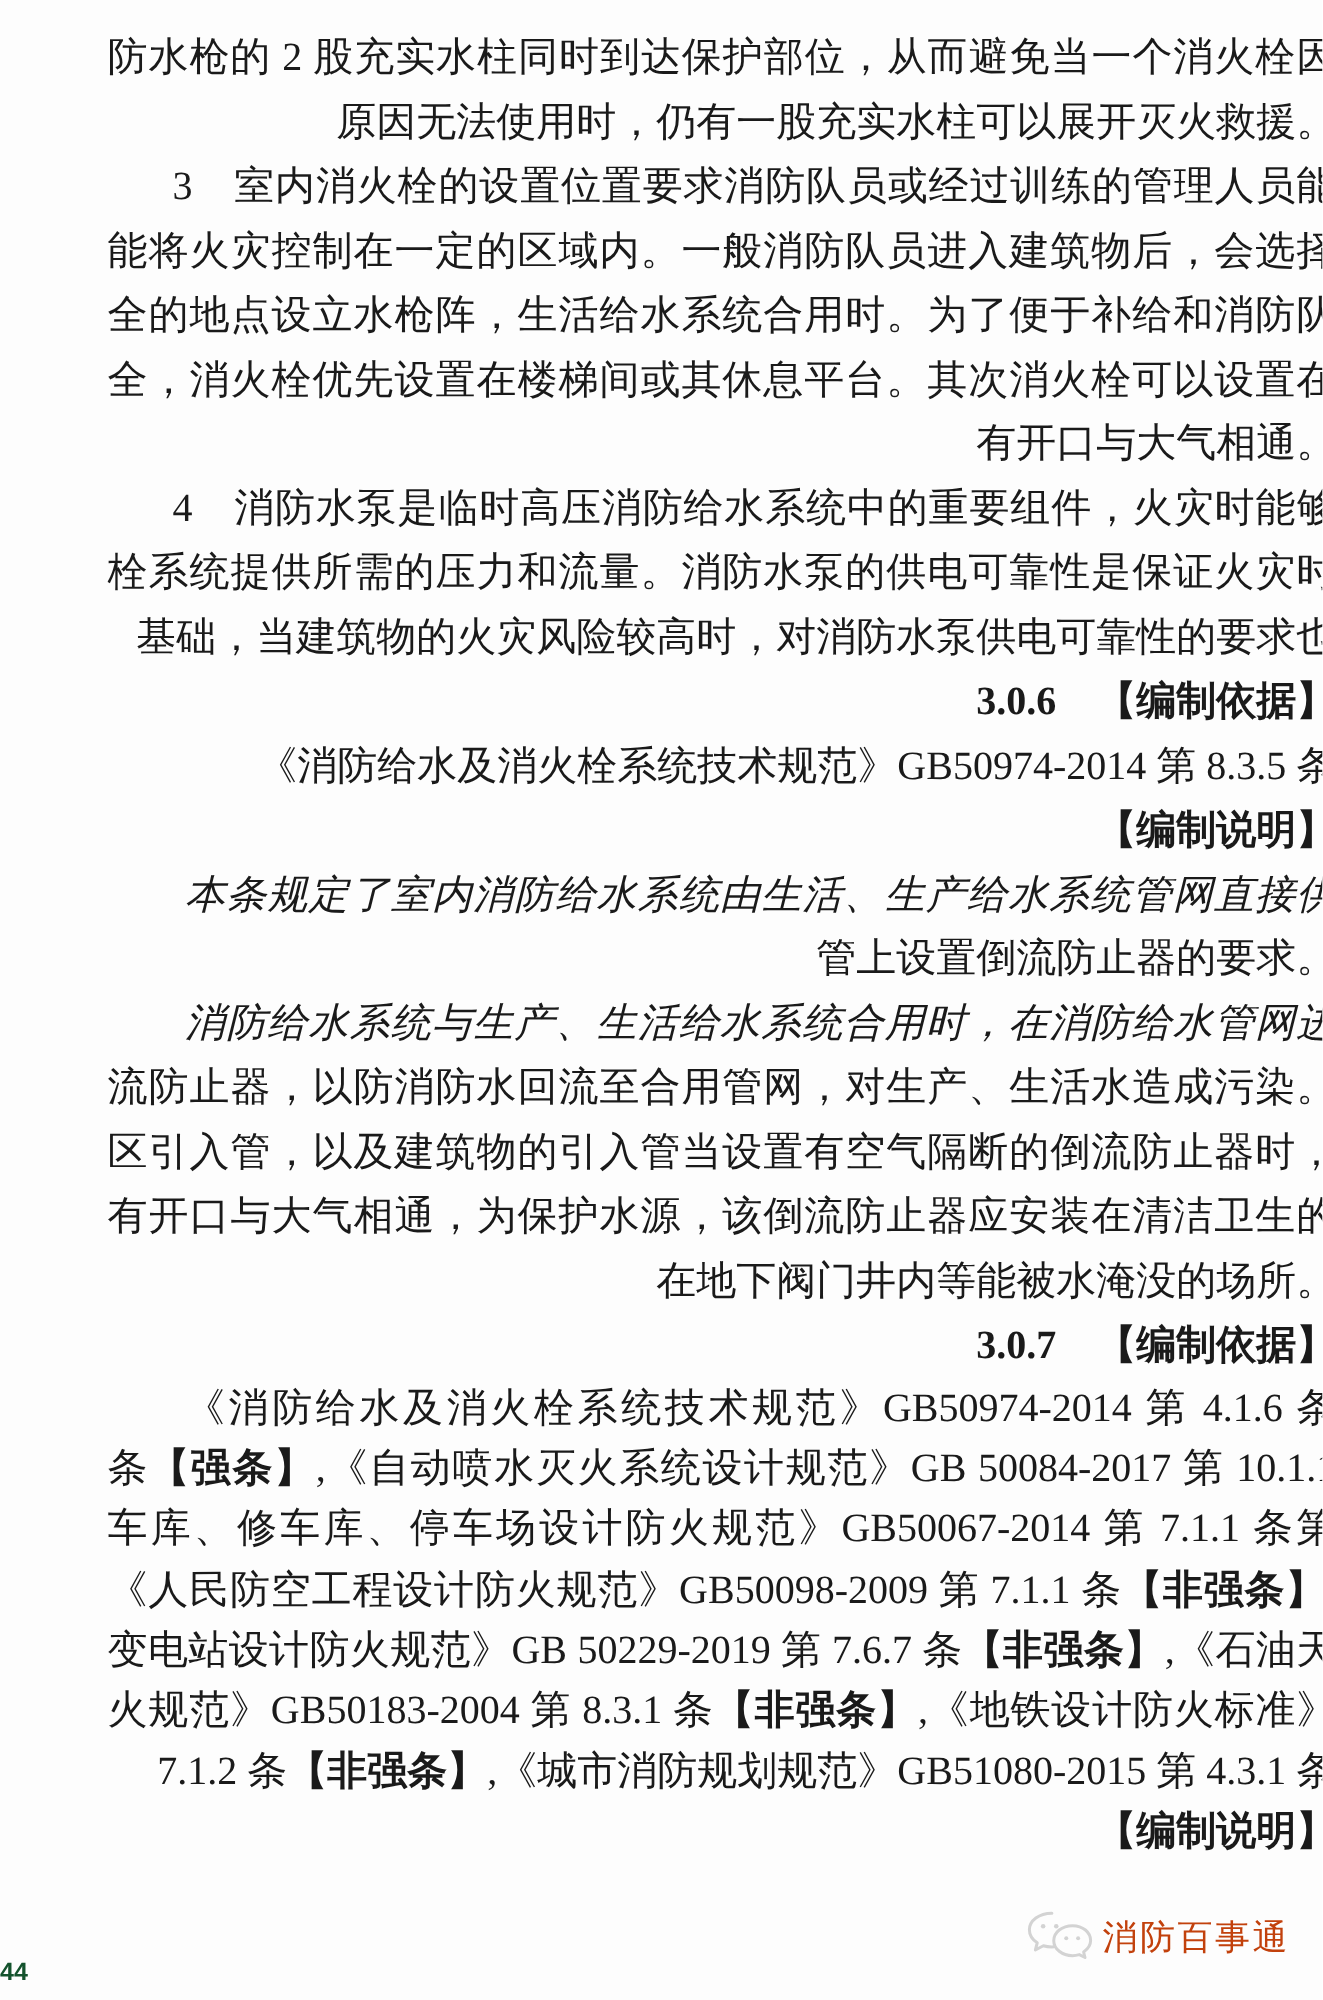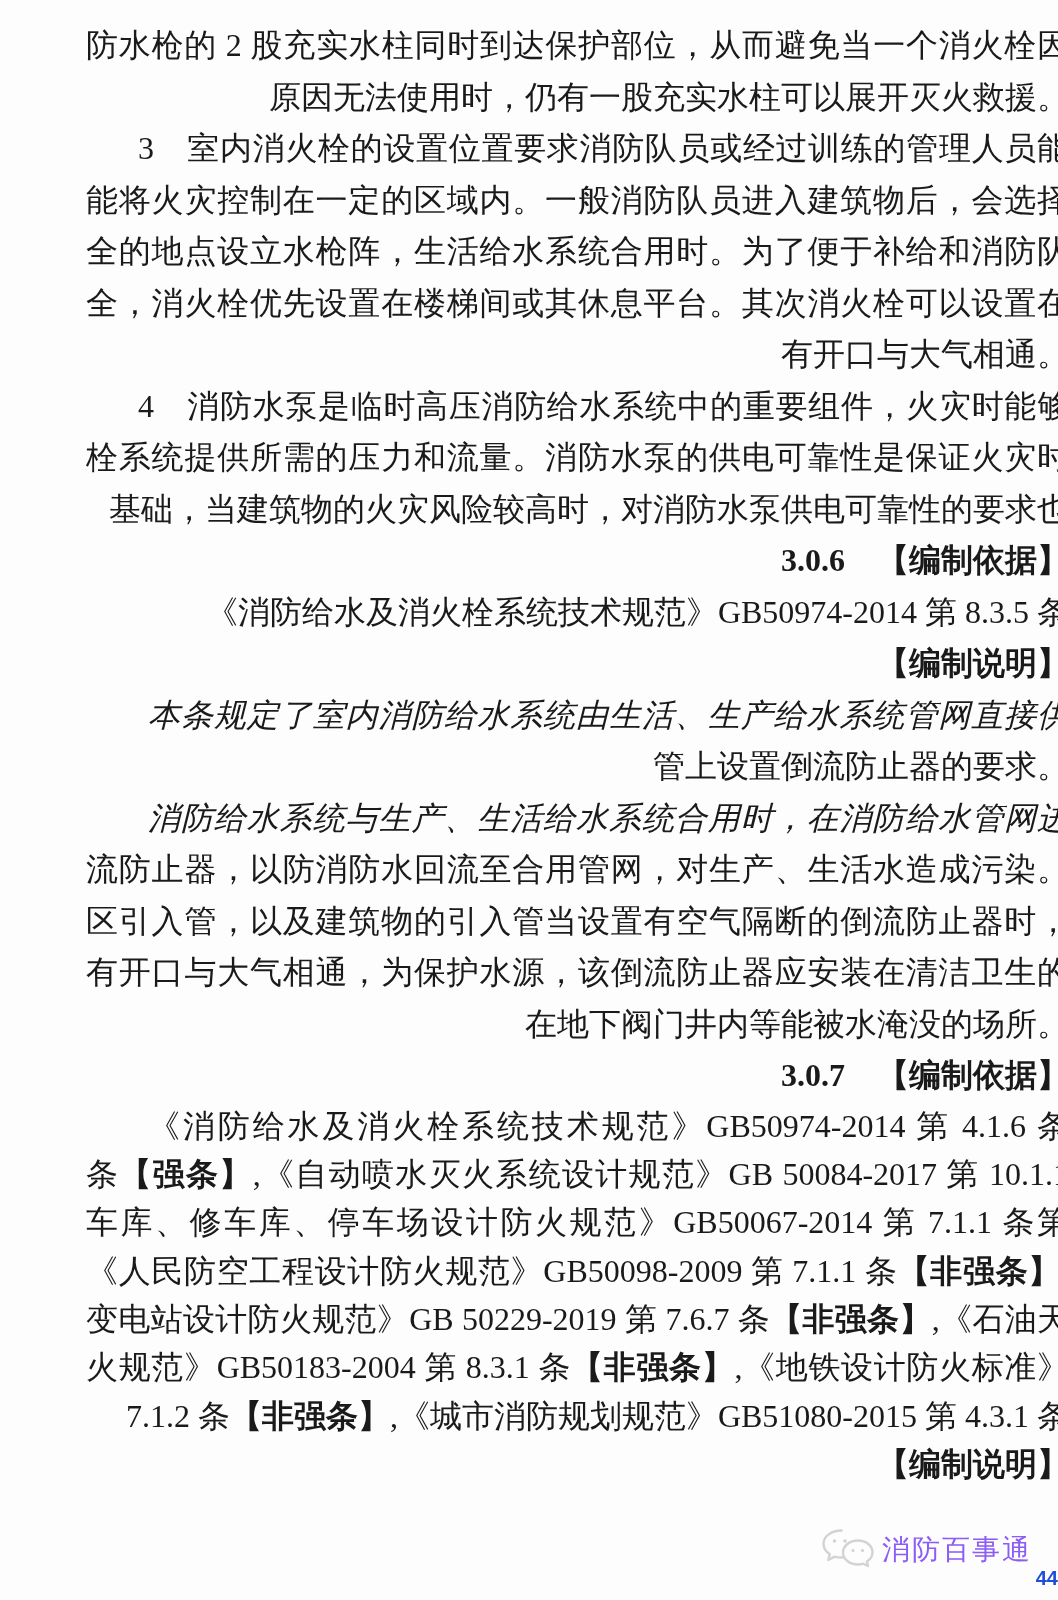--- a/index.html
+++ b/index.html
@@ -25,28 +25,28 @@
   }
   .line.lh-b { height:48.4px; line-height:48.4px; }
   .line.fill { text-align:justify; text-align-last:justify; }
   .line.heading { font-weight:700; }
   .line b {
     font-weight:700;
     font-family:"Liberation Sans","DejaVu Sans",sans-serif;
   }
   .page-number {
     position:absolute; left:0; right:0; bottom:10px;
-    text-align:right;
+    text-align:left;
     font-family:"Liberation Sans","DejaVu Sans",sans-serif;
-    font-weight:700; font-size:20px; color:#1d4ed8;
+    font-weight:700; font-size:20px; color:#14532d;
   }
   .watermark {
     position:absolute; right:26px; top:1528px;
     display:flex; align-items:center; gap:7px;
-    color:#8b5cf6;
+    color:#c2410c;
     font-size:28px; letter-spacing:2px;
     font-family:"Liberation Sans","DejaVu Sans",sans-serif;
     user-select:none;
   }
   .wm-icon { display:inline-block; line-height:0; }
 </style>
 </head>
 <body>
 
 <div class="page">

